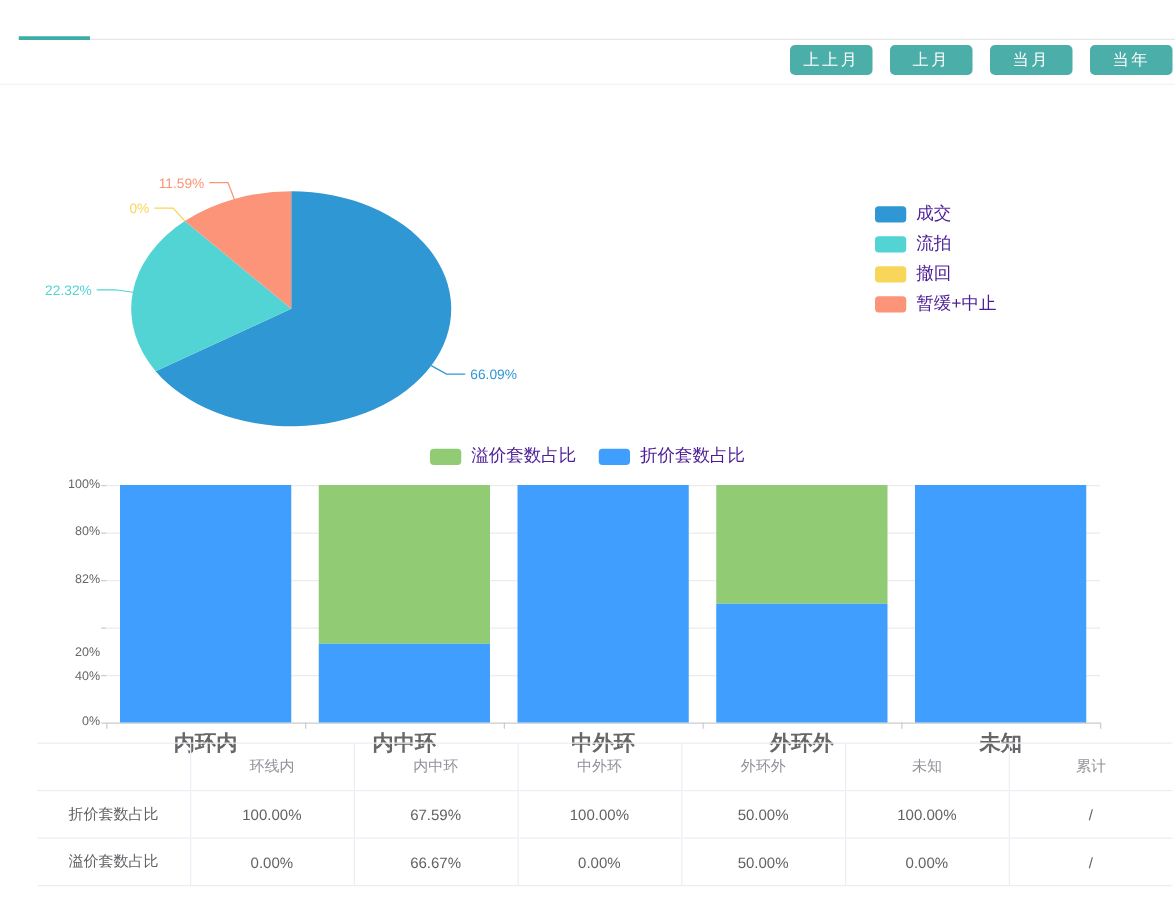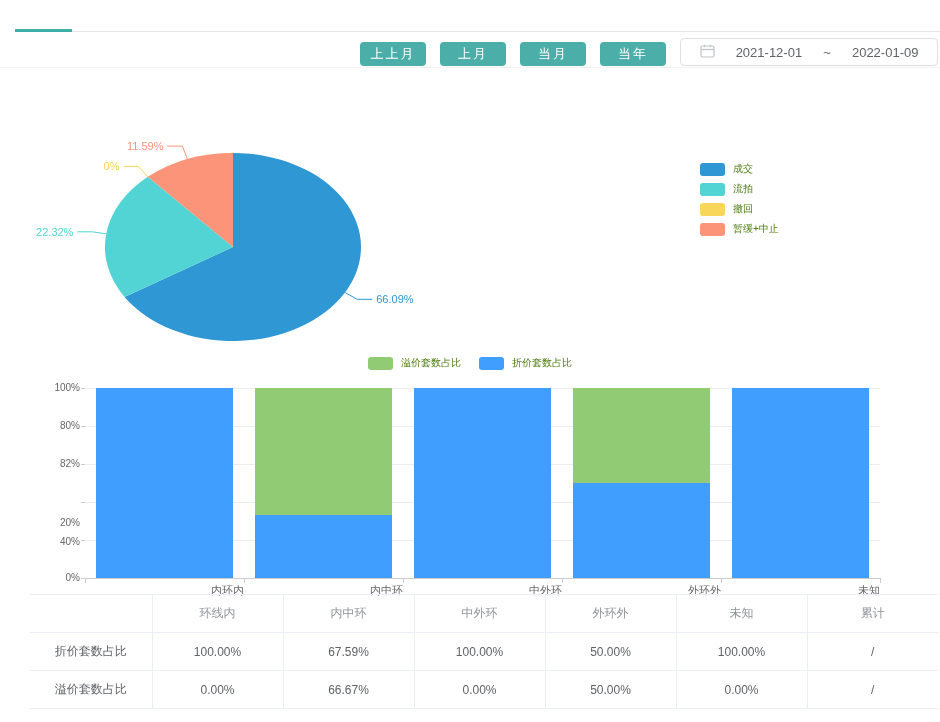--- a/index.html
+++ b/index.html
@@ -6,54 +6,54 @@
   html,body { width:940px; height:722px; background:#fff; overflow:hidden;
               font-family:"Liberation Sans","DejaVu Sans",sans-serif; }
   .page { position:relative; width:940px; height:722px; background:#fff; }
 
   
   .topline { position:absolute; left:15px; right:0; top:31px; height:1px; background:#e6e6e6; }
   .tab-indicator { position:absolute; left:15px; top:29px; width:57px; height:3px; background:#3dada6; }
 
   
   .toolbar { position:absolute; left:0; right:2px; top:36px; height:30px;
-             display:flex; justify-content:flex-end; align-items:flex-end; gap:14px; }
+             display:flex; justify-content:flex-end; align-items:flex-start; gap:14px; }
   .tb-btn { min-width:66px; height:24px; border:none; border-radius:4px; background:#4caea8;
             color:#fff; font-size:13px; letter-spacing:2px; cursor:pointer; padding:0 10px;
             font-family:inherit; }
   .date-box { width:258px; height:28px; border:1px solid #dcdfe6; border-radius:4px; background:#fff;
               display:flex; align-items:center; justify-content:space-around; padding:0 8px;
               color:#606266; font-size:13px; }
   .date-box .sep { color:#606266; }
   .toolbar-divider { position:absolute; left:0; right:0; top:67px; height:1px; background:#f2f2f2; }
 
   
   .pie-wrap { position:absolute; left:20px; top:90px; width:460px; height:270px; }
   .pie-wrap svg { width:460px; height:270px; display:block; }
   .legend-pie { position:absolute; left:700px; top:162px; display:flex; flex-direction:column; gap:6px; }
   .legend-item { display:flex; align-items:center; gap:8px; cursor:pointer; }
   .legend-swatch { width:25px; height:13px; border-radius:3px; flex:0 0 auto; }
-  .legend-label { font-size:10px; color:#4d7c0f; }
+  .legend-label { font-size:14px; color:#4c1d95; }
 
   
   .legend-bar { position:absolute; left:0; right:0; top:356px; display:flex; justify-content:center;
                 align-items:center; gap:18px; }
   .bar-plot { position:absolute; left:85px; top:388px; width:795px; height:190px; }
   .gridline { position:absolute; left:0; right:0; height:1px; background:#ececec; }
   .axis-x { position:absolute; left:0; right:0; bottom:-1px; height:1px; background:#ccc; }
   .ytick { position:absolute; left:28px; width:52px; text-align:right; font-size:10px; color:#666;
            transform:translateY(-6px); }
   .ytickmark { position:absolute; left:81px; width:4px; height:1px; background:#ccc; }
   .bar-slots { position:absolute; inset:0; display:flex; }
   .bar-slot { flex:1; position:relative; display:flex; align-items:flex-end; justify-content:center; }
   .bar-stack { width:86%; height:100%; display:flex; flex-direction:column; justify-content:flex-end; }
   .bar-seg { width:100%; }
   .xtickmark { position:absolute; top:578px; width:1px; height:5px; background:#ccc; }
   .xlabels { position:absolute; left:85px; top:583px; width:795px; display:flex; }
-  .xlabel { flex:1; text-align:right; font-size:11px; color:#666; }
+  .xlabel { flex:1; text-align:center; font-size:17px; color:#666;font-weight:bold; }
 
   
   .stat-table { position:absolute; left:30px; top:594px; width:908px; border-collapse:collapse;
                 font-size:12px; color:#606266; table-layout:fixed; }
   .stat-table th, .stat-table td { border:1px solid #ebeef5; border-left:none; border-right:none;
                 height:38px; text-align:center; font-weight:normal; padding:0 4px; }
   .stat-table th + th, .stat-table td + td { border-left:1px solid #ebeef5; }
   .stat-table th { color:#909399; }
   .stat-table col.label-col { width:122px; }
 
@@ -68,33 +68,20 @@
   <div class="tab-indicator"></div>
 
   <div class="toolbar">
 
     <span id="btn-container" style="display:flex; gap:14px;">
         <button class="tb-btn">上上月</button>
         <button class="tb-btn">上月</button>
         <button class="tb-btn">当月</button>
         <button class="tb-btn">当年</button>
       </span>
-    <div class="date-box">
-      <span class="cal-icon">
-        <svg width="15" height="14" viewBox="0 0 15 14">
-            <rect x="1" y="2" width="13" height="11" rx="1.5" fill="none" stroke="#c0c4cc" stroke-width="1.2"></rect>
-            <line x1="1" y1="5.5" x2="14" y2="5.5" stroke="#c0c4cc" stroke-width="1.2"></line>
-            <line x1="4.5" y1="0.8" x2="4.5" y2="3.2" stroke="#c0c4cc" stroke-width="1.2"></line>
-            <line x1="10.5" y1="0.8" x2="10.5" y2="3.2" stroke="#c0c4cc" stroke-width="1.2"></line>
-          </svg>
-      </span>
-      <span>2021-12-01</span>
-      <span class="sep">~</span>
-      <span>2022-01-09</span>
-    </div>
   </div>
   <div class="toolbar-divider"></div>
 
   <div class="pie-wrap">
     <svg id="pie-svg" viewBox="0 0 460 270">
         <path d="M 213 157 L 213.0 63.0 A 128 94 0 1 1 104.5 206.9 Z" fill="#2e97d4"></path>
         <polyline points="325.0,202.5 337.2,209.3 352.2,209.3" fill="none" stroke="#2e97d4"></polyline>
         <text x="356.2416294796971" y="213.29677994188515" text-anchor="start" fill="#2e97d4" font-size="11">66.09%</text>
         <path d="M 213 157 L 104.5 206.9 A 128 94 0 0 1 127.8 86.8 Z" fill="#53d4d4"></path>
         <polyline points="86.3,143.8 72.4,141.8 57.4,141.8" fill="none" stroke="#53d4d4"></polyline>

